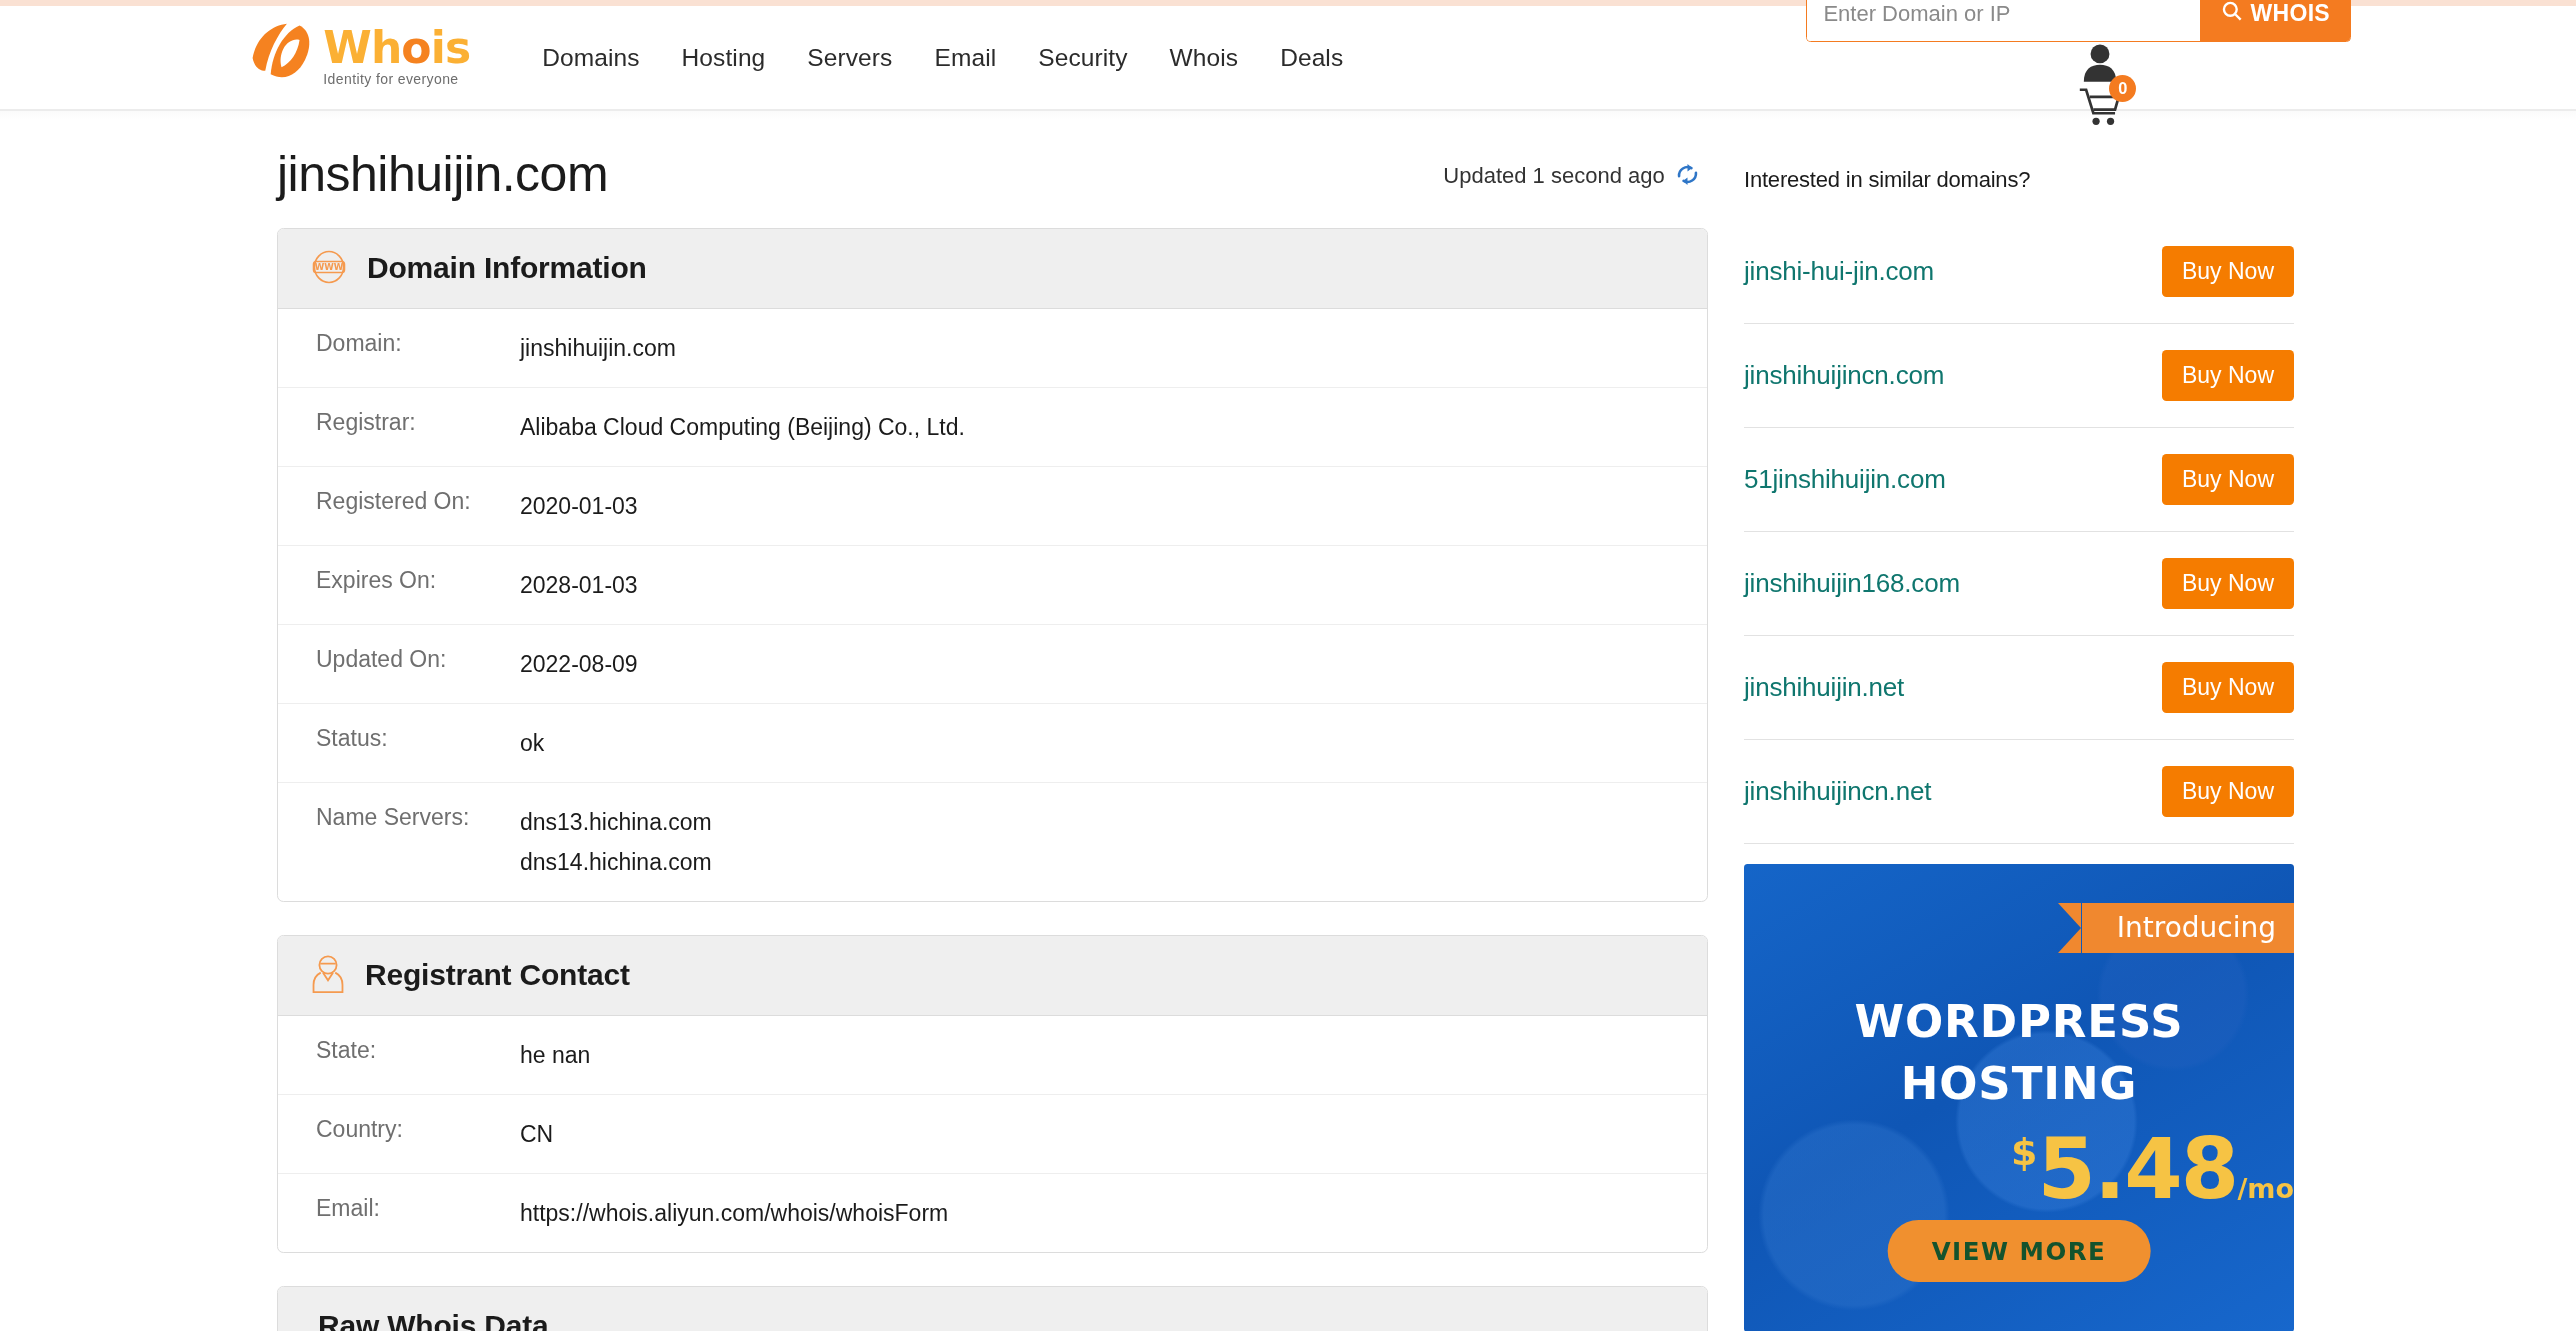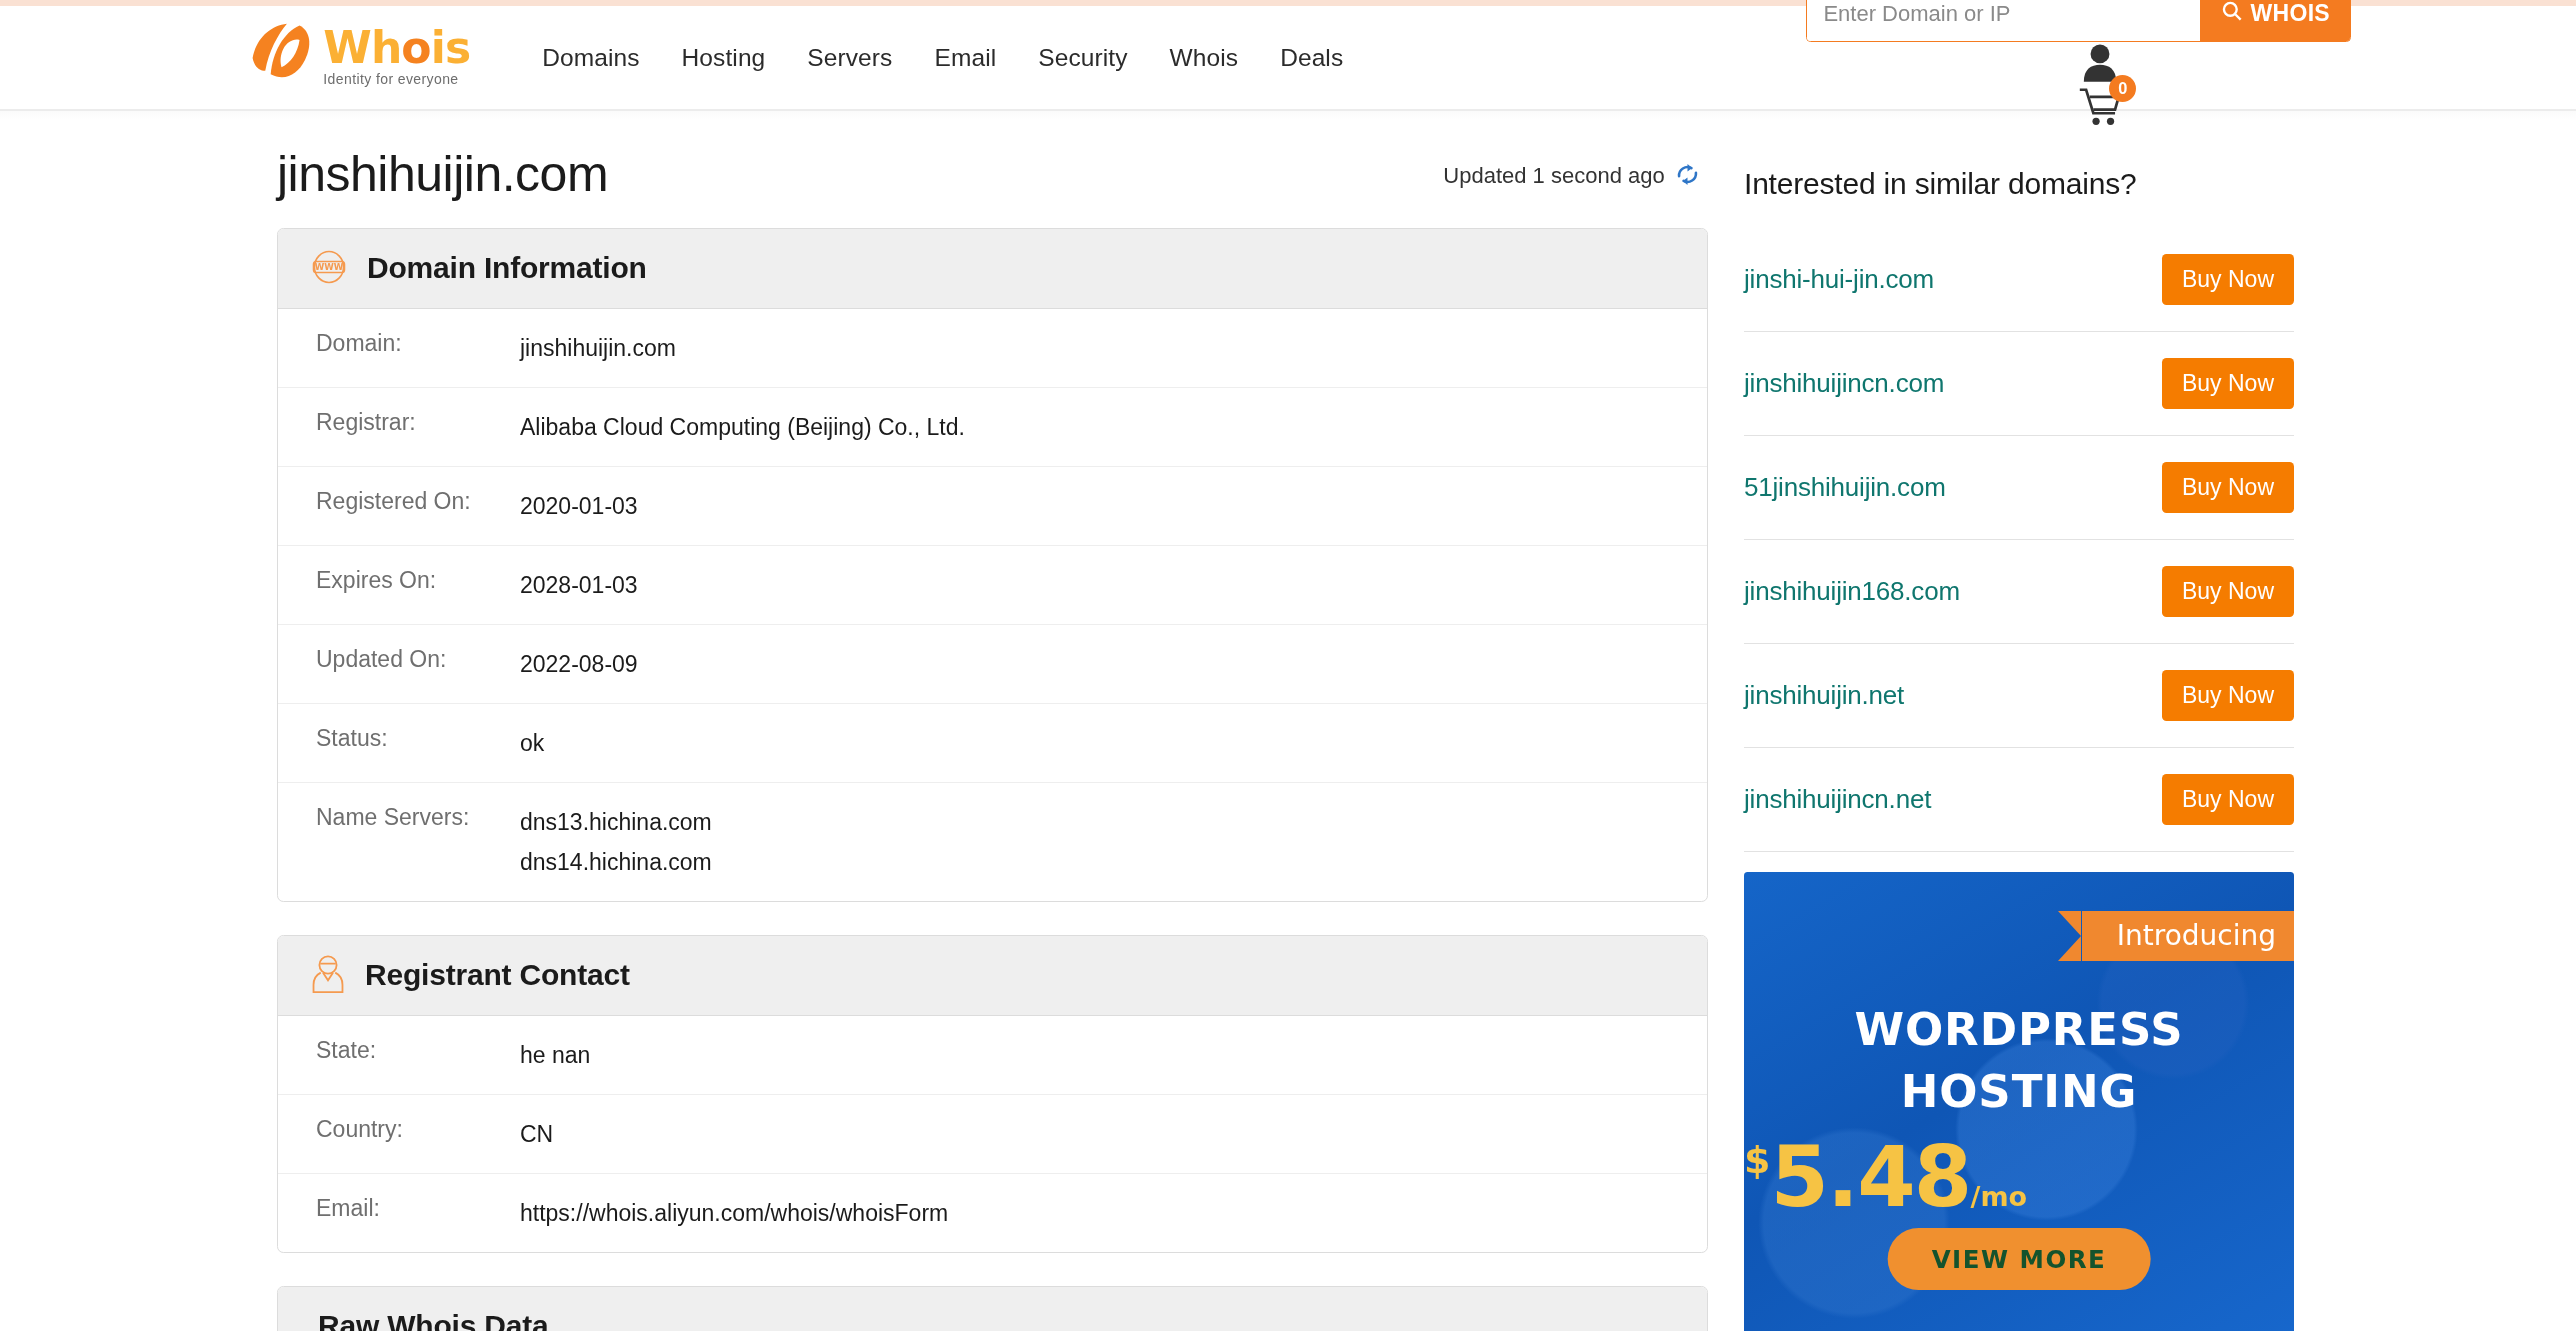--- a/index.html
+++ b/index.html
@@ -231,21 +231,21 @@
   }
   .kv-val {
     font-size: 23px;
     color: #1b1b1b;
     line-height: 40px;
     white-space: pre-line;
   }
 
   
   .side-title {
-    font-size: 30px;
+    font-size: 22px;
     color: #1b1b1b;
     margin-bottom: 27px;
     letter-spacing: -0.2px;
   }
   .dom-row {
     display: flex;
     align-items: center;
     justify-content: space-between;
     height: 104px;
     border-bottom: 0.9px solid #e2e2e2;
@@ -311,21 +311,21 @@
     font-size: 45px;
     font-weight: bold;
     line-height: 62px;
     letter-spacing: 0.9px;
     font-family: "DejaVu Sans", sans-serif;
   }
   .ad-price {
     position: absolute;
     top: 256px;
     width: 100%;
-    text-align: left;
+    text-align: right;
     color: #f6c344;
     font-family: "DejaVu Sans", sans-serif;
   }
   .ad-price .cur { font-size: 38px; font-weight: bold; vertical-align: 33px; }
   .ad-price .num { font-size: 84px; font-weight: bold; letter-spacing: -1.8px; }
   .ad-price .per { font-size: 27px; font-weight: bold; }
   .ad-cta {
     position: absolute;
     bottom: 50px;
     left: 50%;

